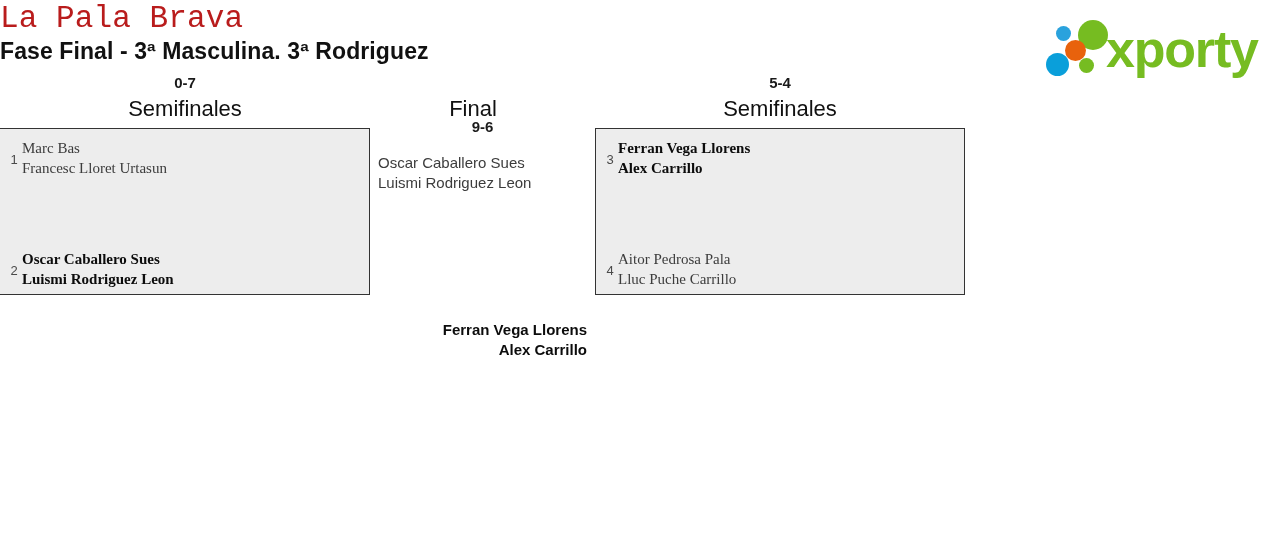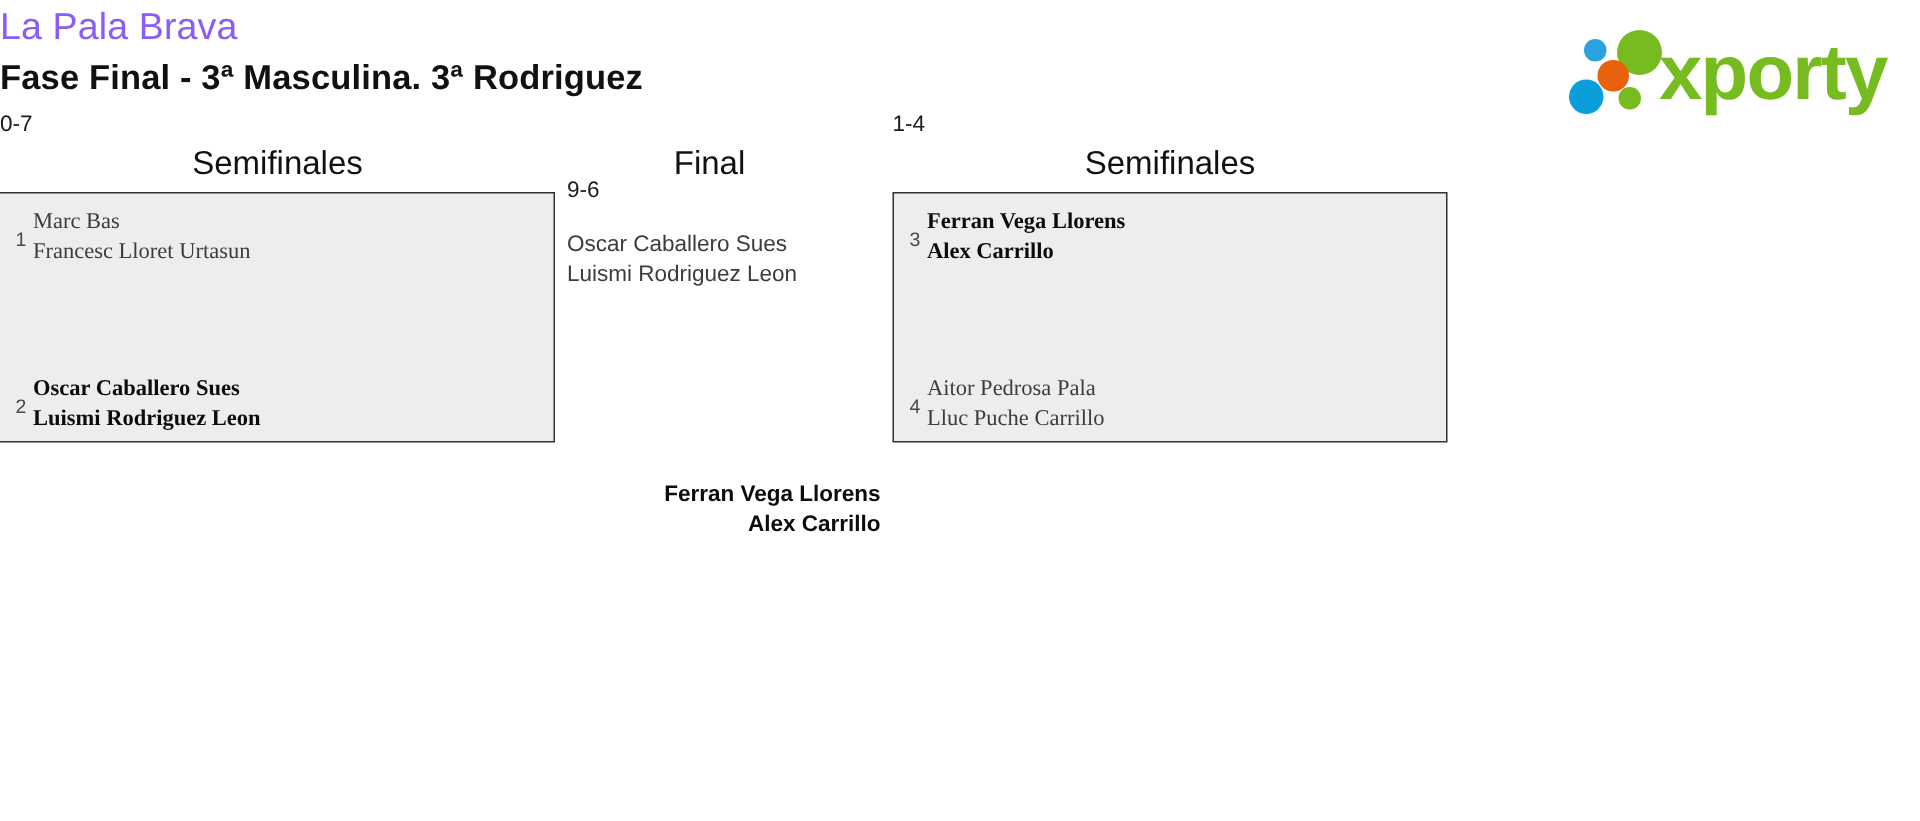--- a/index.html
+++ b/index.html
@@ -26,25 +26,26 @@
     width: 1280px;
     height: 80px;
   }
   #title-block {
     position: absolute;
     left: 0;
     top: 2px;
     line-height: 33px;
   }
   #tournament-name {
-    font-size: 25px;
+    font-size: 31px;
     font-weight: 400;
-    color: #8b5cf6;
+    color: #b91c1c;
     white-space: nowrap;
     letter-spacing: 0.1px;
+    font-family: Liberation Mono, monospace;
   }
   #phase-name {
     font-size: 23px;
     font-weight: 700;
     color: #111111;
     white-space: nowrap;
     letter-spacing: 0.1px;
   }
 
   
@@ -151,21 +152,23 @@
     white-space: nowrap;
   }
   .loser  .team-names { color: #3c3c3c; font-weight: 400; }
   .winner .team-names { color: #0c0c0c; font-weight: 700; }
 
   .score {
     position: absolute;
     top: 74px;
     font-size: 15px;
     color: #1a1a1a;
-    white-space: nowrap;
+    text-align: center;
+    white-space: nowrap;
+    font-weight: bold;
   }
   #score-sf-left  { left: 0px;   width: 370px; }
   #score-sf-right { left: 595px; width: 370px; }
   #score-final    { left: 378px; width: 209px; top: 118px; }
 
   
   .final-team {
     position: absolute;
     line-height: 19.5px;
     font-size: 15px;
@@ -267,15 +270,15 @@
 
     <div class="team-row bottom loser" style="left:6px;">
       <span class="seed">4</span>
       <span class="team-names">
         <span class="player">Aitor Pedrosa Pala</span>
         <span class="player">Lluc Puche Carrillo</span>
       </span>
     </div>
 
   </div>
-  <div class="score" id="score-sf-right">1-4</div>
+  <div class="score" id="score-sf-right">5-4</div>
 
 </div>
 
 </body></html>

